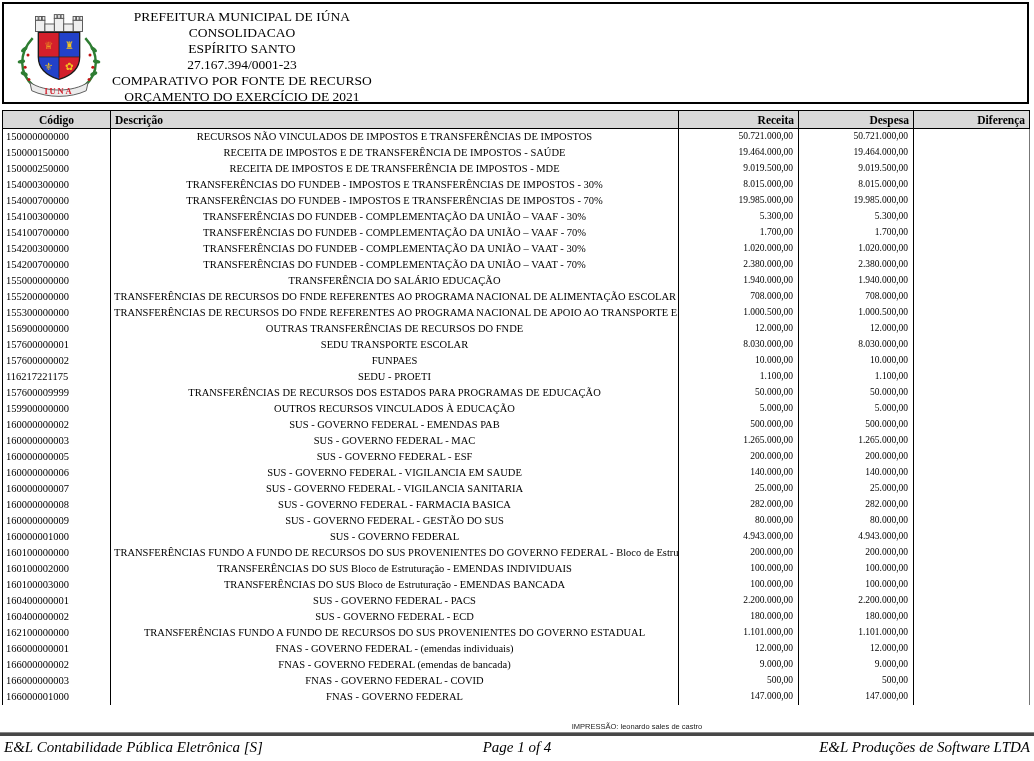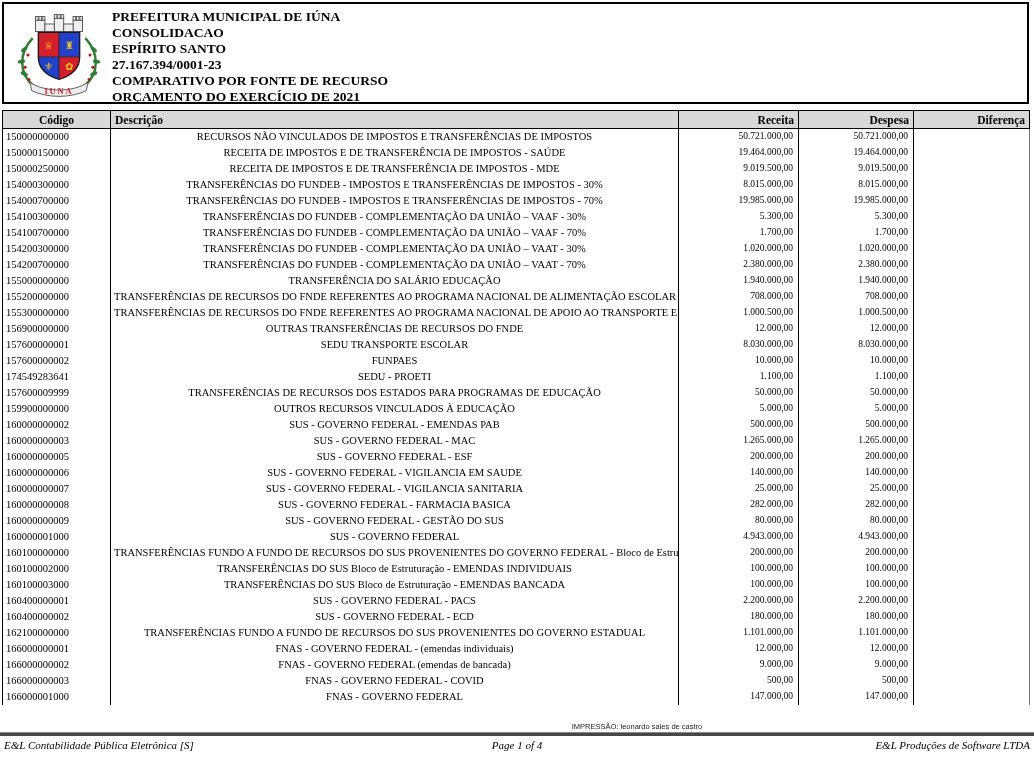--- a/index.html
+++ b/index.html
@@ -5,21 +5,21 @@
   * { margin:0; padding:0; box-sizing:border-box; }
   html,body { width:1034px; height:761px; background:#ffffff; overflow:hidden;
               font-family:"Liberation Serif","DejaVu Serif",serif; color:#000; }
   .page { position:relative; width:1034px; height:761px; background:#fff; }
 
   
   .header-box { position:absolute; top:2px; left:2px; width:1027px; height:102px;
                 border:2px solid #000; background:#fff; }
   .logo-wrap { position:absolute; left:8px; top:4px; width:94px; height:94px; }
   .header-text { position:absolute; left:108px; top:5px; }
-  .h-line { font-weight:bold; font-size:13.5px; line-height:15.9px; white-space:nowrap; }
+  .h-line { font-weight:normal; font-size:13.5px; line-height:15.9px; white-space:nowrap;text-align:center; }
 
   
   .report-table { position:absolute; top:110px; left:2px; width:1027px;
                   border-collapse:collapse; table-layout:fixed; }
   .c-code { width:108px; } .c-desc { width:568px; }
   .c-rec  { width:120px; } .c-des  { width:115px; } .c-dif { width:116px; }
 
   .report-table thead th {
       background:#d9d9d9; border:1px solid #000; font-weight:bold;
       font-size:11.5px; height:18px; padding:1px 4px; }
@@ -36,21 +36,21 @@
   .report-table tbody td.num      { font-size:9.5px;  text-align:right; padding-right:5px; }
   .report-table tbody td.col-dif  { border-right:1px solid #777; }
 
   
   .impressao { position:absolute; top:722px; left:240px; width:794px;
                text-align:center; font-family:"Liberation Sans","DejaVu Sans",sans-serif;
                font-size:7.5px; color:#222; }
   .thick-rule { position:absolute; top:732px; left:0; width:1034px; height:4px;
                 background:#474747; border-top:1px solid #888; }
   .footer-row { position:absolute; top:739px; left:0; width:1034px; display:flex;
-                padding:0 4px; font-style:italic; font-size:11px; }
+                padding:0 4px; font-style:italic; font-size:15px; }
   .footer-row .fl { flex:1; text-align:left; }
   .footer-row .fc { flex:1; text-align:center; }
   .footer-row .fr { flex:1; text-align:right; }
 </style>
 </head>
 <body>
 
 <div class="page">
 
   <div class="header-box">
@@ -237,21 +237,21 @@
           <td class="col-dif num"></td>
         </tr>
         <tr>
           <td class="col-code">157600000002</td>
           <td class="col-desc">FUNPAES</td>
           <td class="col-receita num">10.000,00</td>
           <td class="col-despesa num">10.000,00</td>
           <td class="col-dif num"></td>
         </tr>
         <tr>
-          <td class="col-code">174549283641</td>
+          <td class="col-code">116217221175</td>
           <td class="col-desc">SEDU - PROETI</td>
           <td class="col-receita num">1.100,00</td>
           <td class="col-despesa num">1.100,00</td>
           <td class="col-dif num"></td>
         </tr>
         <tr>
           <td class="col-code">157600009999</td>
           <td class="col-desc">TRANSFERÊNCIAS DE RECURSOS DOS ESTADOS PARA PROGRAMAS DE EDUCAÇÃO</td>
           <td class="col-receita num">50.000,00</td>
           <td class="col-despesa num">50.000,00</td>

